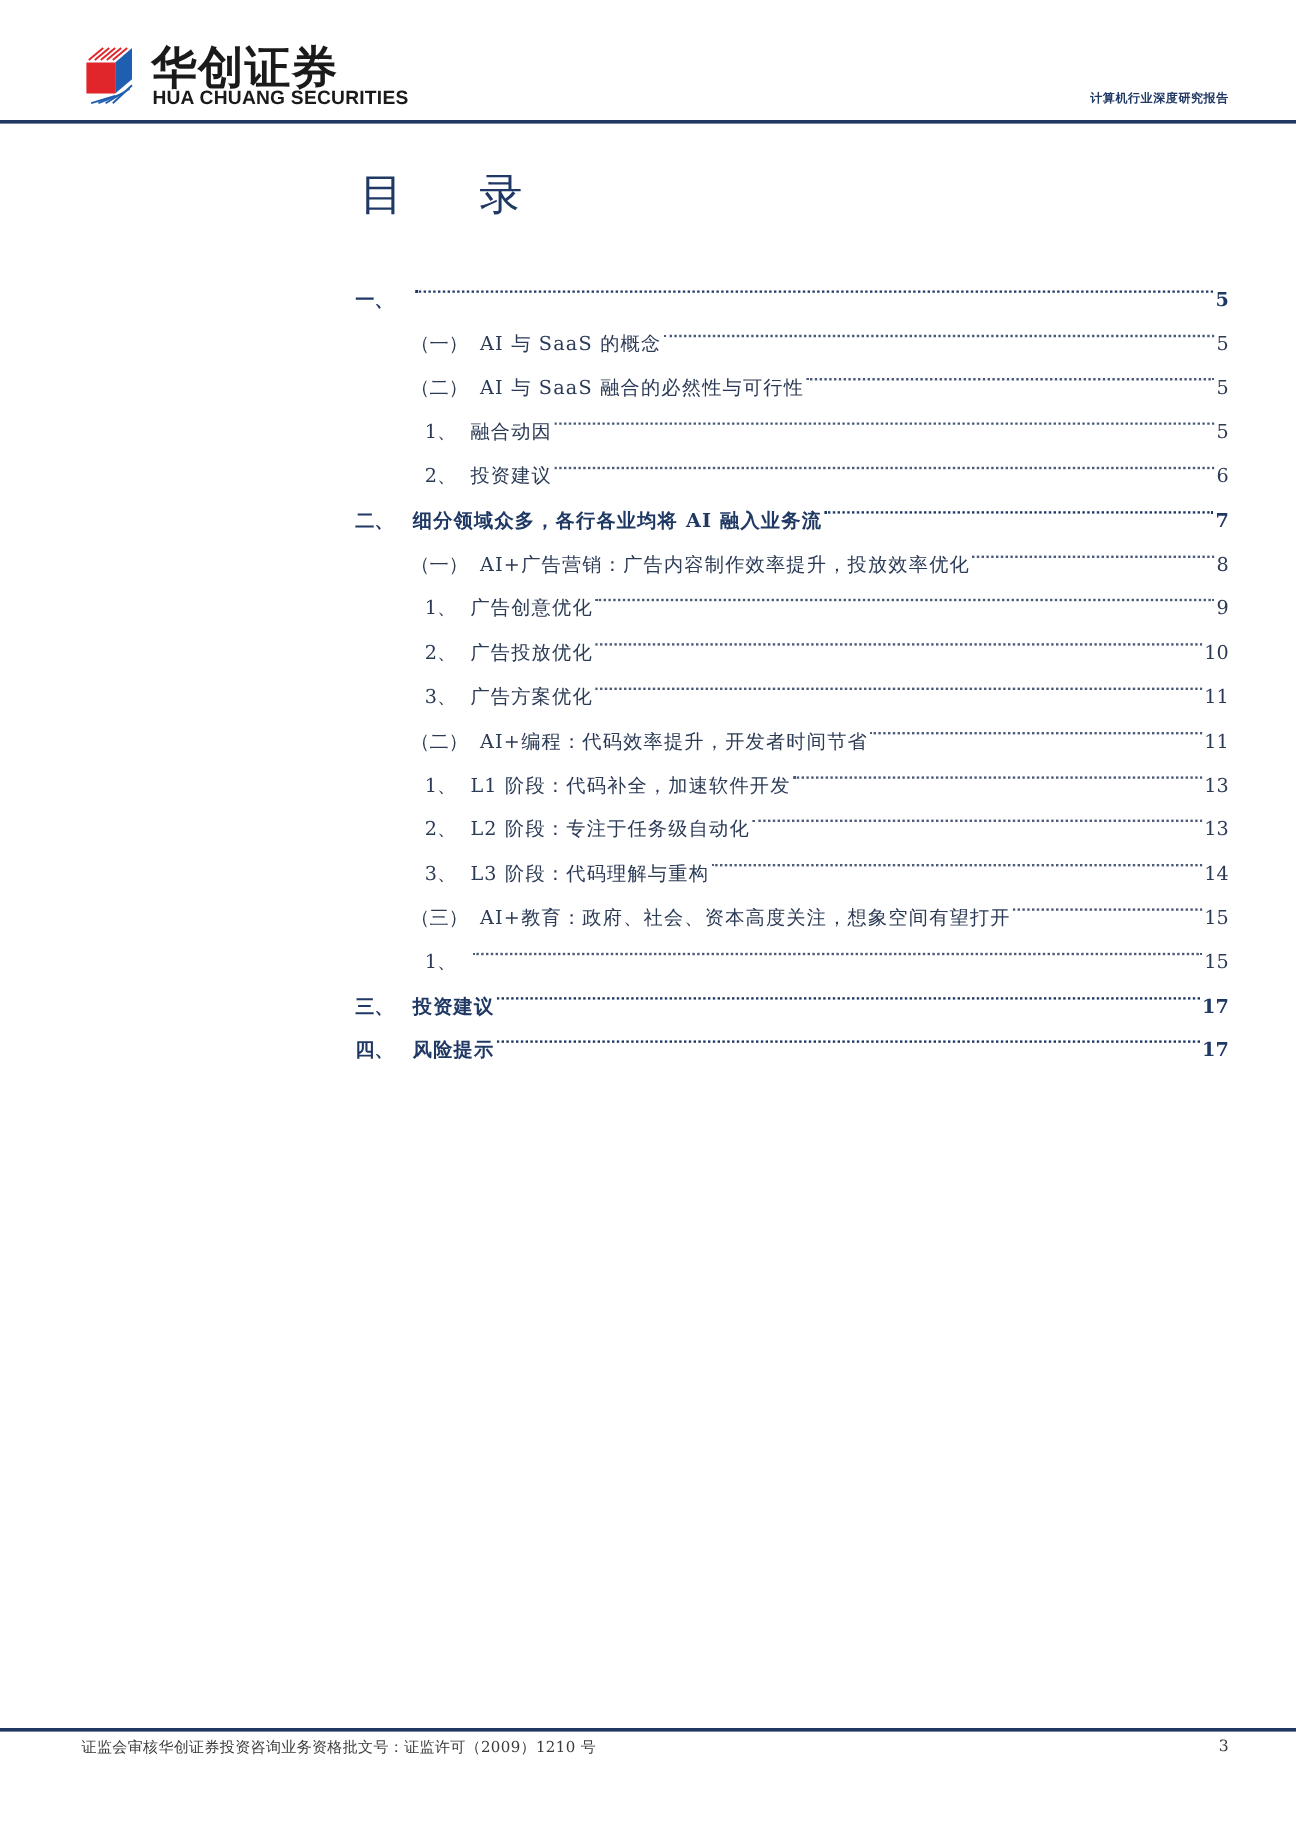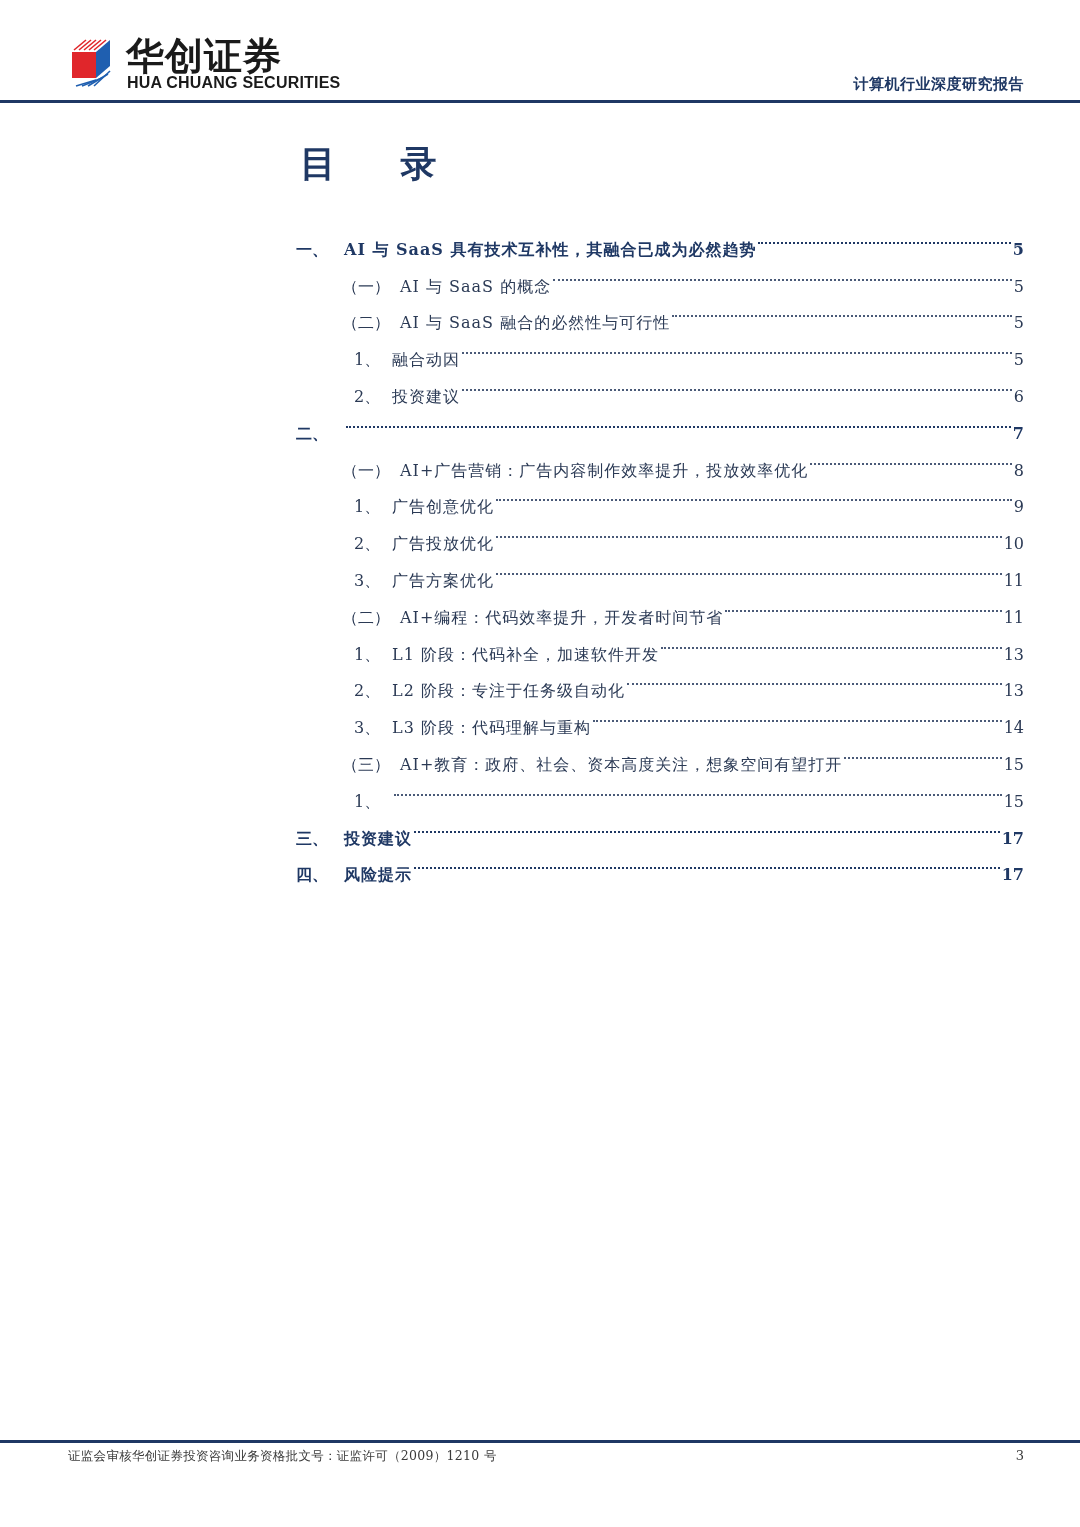--- a/index.html
+++ b/index.html
@@ -4,24 +4,24 @@
   <style>
     * { margin: 0; padding: 0; box-sizing: border-box; }
     html, body { width: 1080px; height: 1527px; background: #ffffff; }
     body { position: relative; font-family: "DejaVu Serif", "Liberation Serif", serif; color: #1f3864; overflow: hidden; }
 
     .header { position: absolute; left: 0; top: 0; width: 1080px; height: 104px; }
     .logo { position: absolute; left: 70px; top: 38px; width: 210px; height: 52px; }
     .logo-mark { position: absolute; left: 0; top: 0; width: 50px; height: 50px; }
     .logo-cn { position: absolute; left: 56px; top: 0px; font-family: "DejaVu Sans", "Liberation Sans", sans-serif; font-weight: bold; font-size: 38px; letter-spacing: 1px; color: #1a1a1a; line-height: 36px; white-space: nowrap; }
     .logo-en { position: absolute; left: 57px; top: 36px; font-family: "Liberation Sans", "DejaVu Sans", sans-serif; font-weight: bold; font-size: 16px; color: #1a1a1a; letter-spacing: 0.2px; white-space: nowrap; }
-    .report-type { position: absolute; right: 56px; top: 75px; font-size: 15px; font-weight: bold; color: #1f3864; letter-spacing: 0.5px; white-space: nowrap; }
+    .report-type { position: absolute; right: 56px; top: 75px; font-size: 10px; font-weight: bold; color: #1f3864; letter-spacing: 0.5px; white-space: nowrap; }
     .header-rule { position: absolute; left: 0; top: 100px; width: 1080px; height: 3px; background: #1f3864; }
 
-    .toc-title { position: absolute; left: 300px; top: 140px; font-size: 36px; color: #1f3864; letter-spacing: 26px; line-height: 46px; white-space: nowrap; font-weight: bold; }
+    .toc-title { position: absolute; left: 300px; top: 140px; font-size: 36px; color: #1f3864; letter-spacing: 26px; line-height: 46px; white-space: nowrap; }
 
     .toc { position: absolute; left: 296px; top: 218px; width: 728px; }
     .toc-row { display: flex; align-items: baseline; height: 36.8px; line-height: 36.8px; font-size: 16px; color: #1f3864; white-space: nowrap; }
     .toc-row.l1 { font-weight: bold; padding-left: 0; }
     .toc-row.l2 { padding-left: 46px; color: #2b3a55; }
     .toc-row.l3 { padding-left: 58px; color: #2b3a55; }
     .toc-num { display: inline-block; flex: 0 0 auto; }
     .toc-row.l1 .toc-num { width: 48px; }
     .toc-row.l2 .toc-num { width: 58px; }
     .toc-row.l3 .toc-num { width: 38px; }
@@ -63,21 +63,20 @@
   </div>
   <div class="report-type">计算机行业深度研究报告</div>
   <div class="header-rule"></div>
 </div>
 
 <div class="toc-title">目 录</div>
 
 <div class="toc" id="toc-list">
     <div class="toc-row l1">
       <span class="toc-num">一、</span>
-      <span class="toc-label">AI 与 SaaS 具有技术互补性，其融合已成为必然趋势</span>
       <span class="toc-dots"></span>
       <span class="toc-page">5</span>
     </div>
     <div class="toc-row l2">
       <span class="toc-num">（一）</span>
       <span class="toc-label">AI 与 SaaS 的概念</span>
       <span class="toc-dots"></span>
       <span class="toc-page">5</span>
     </div>
     <div class="toc-row l2">
@@ -93,20 +92,21 @@
       <span class="toc-page">5</span>
     </div>
     <div class="toc-row l3">
       <span class="toc-num">2、</span>
       <span class="toc-label">投资建议</span>
       <span class="toc-dots"></span>
       <span class="toc-page">6</span>
     </div>
     <div class="toc-row l1">
       <span class="toc-num">二、</span>
+      <span class="toc-label">细分领域众多，各行各业均将 AI 融入业务流</span>
       <span class="toc-dots"></span>
       <span class="toc-page">7</span>
     </div>
     <div class="toc-row l2">
       <span class="toc-num">（一）</span>
       <span class="toc-label">AI+广告营销：广告内容制作效率提升，投放效率优化</span>
       <span class="toc-dots"></span>
       <span class="toc-page">8</span>
     </div>
     <div class="toc-row l3">

